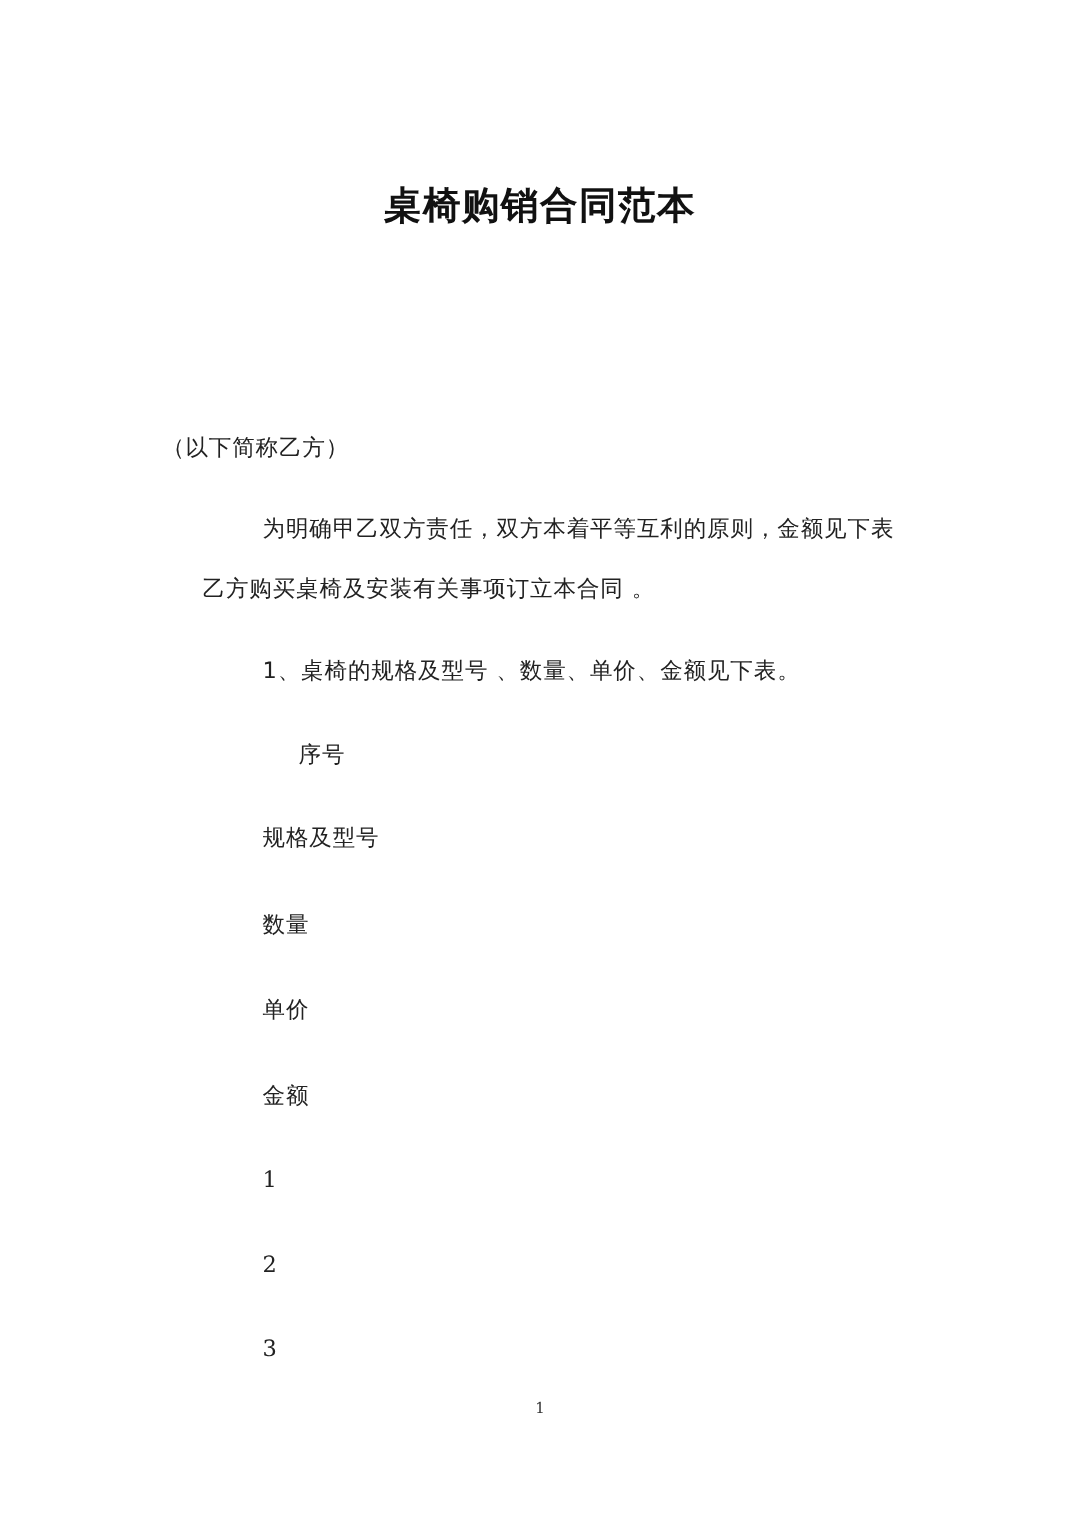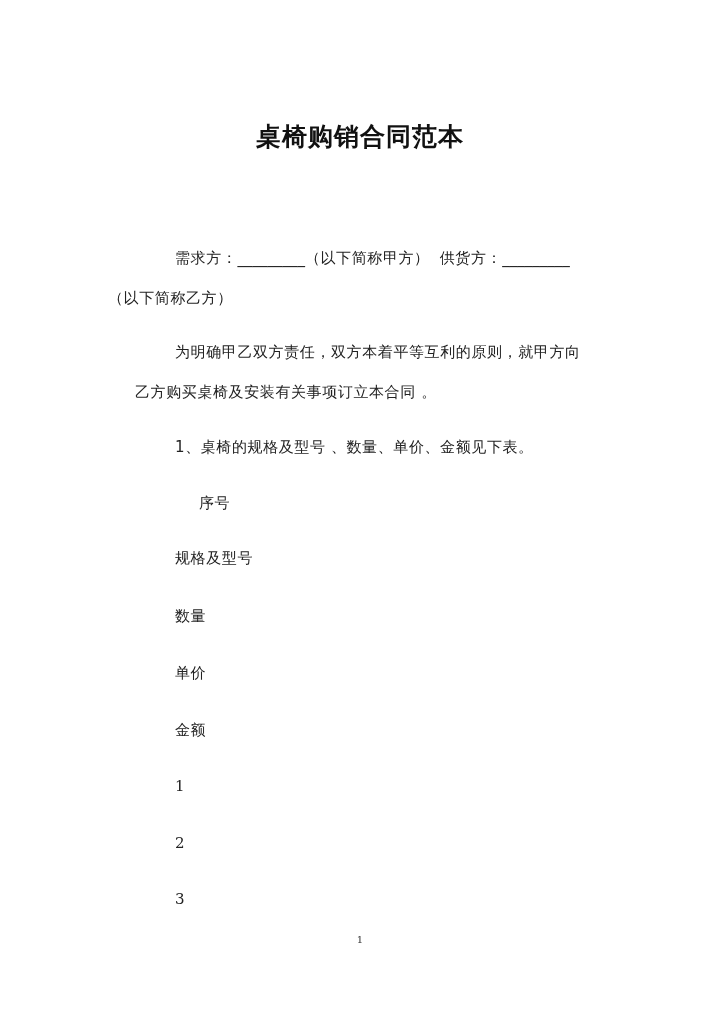--- a/index.html
+++ b/index.html
@@ -61,27 +61,24 @@
     .blank { letter-spacing: 0; }
     .gap { display: inline-block; width: 10px; }
   </style>
 </head>
 <body>
 
 <div class="page">
 
   <div class="title">桌椅购销合同范本</div>
 
-  <div class="line indent" style="top:247px;">
-    <span>需求方：</span><span class="blank">_________</span><span>（以下简称甲方）</span><span class="gap"></span><span>供货方：</span><span class="blank">_________</span>
-  </div>
 
   <div class="line flush" style="top:287px;text-align:right;">（以下简称乙方）</div>
 
-  <div class="line indent" style="top:341px;">为明确甲乙双方责任，双方本着平等互利的原则，就甲方向</div>
+  <div class="line indent" style="top:341px;">为明确甲乙双方责任，双方本着平等互利的原则，金额见下表</div>
   <div class="line flush" style="top:381px;margin-left:27px;">乙方购买桌椅及安装有关事项订立本合同 。</div>
 
   <div class="line indent" style="top:436px;">1、桌椅的规格及型号 、数量、单价、金额见下表。</div>
 
   <div class="line indent" style="top:492px;margin-left:24px;">序号</div>
   <div class="line indent" style="top:549px;font-family:Liberation Mono, monospace;">规格及型号</div>
   <div class="line indent" style="top:605px;">数量</div>
   <div class="line indent" style="top:662px;text-align:right;">单价</div>
   <div class="line indent" style="top:719px;">金额</div>
 

